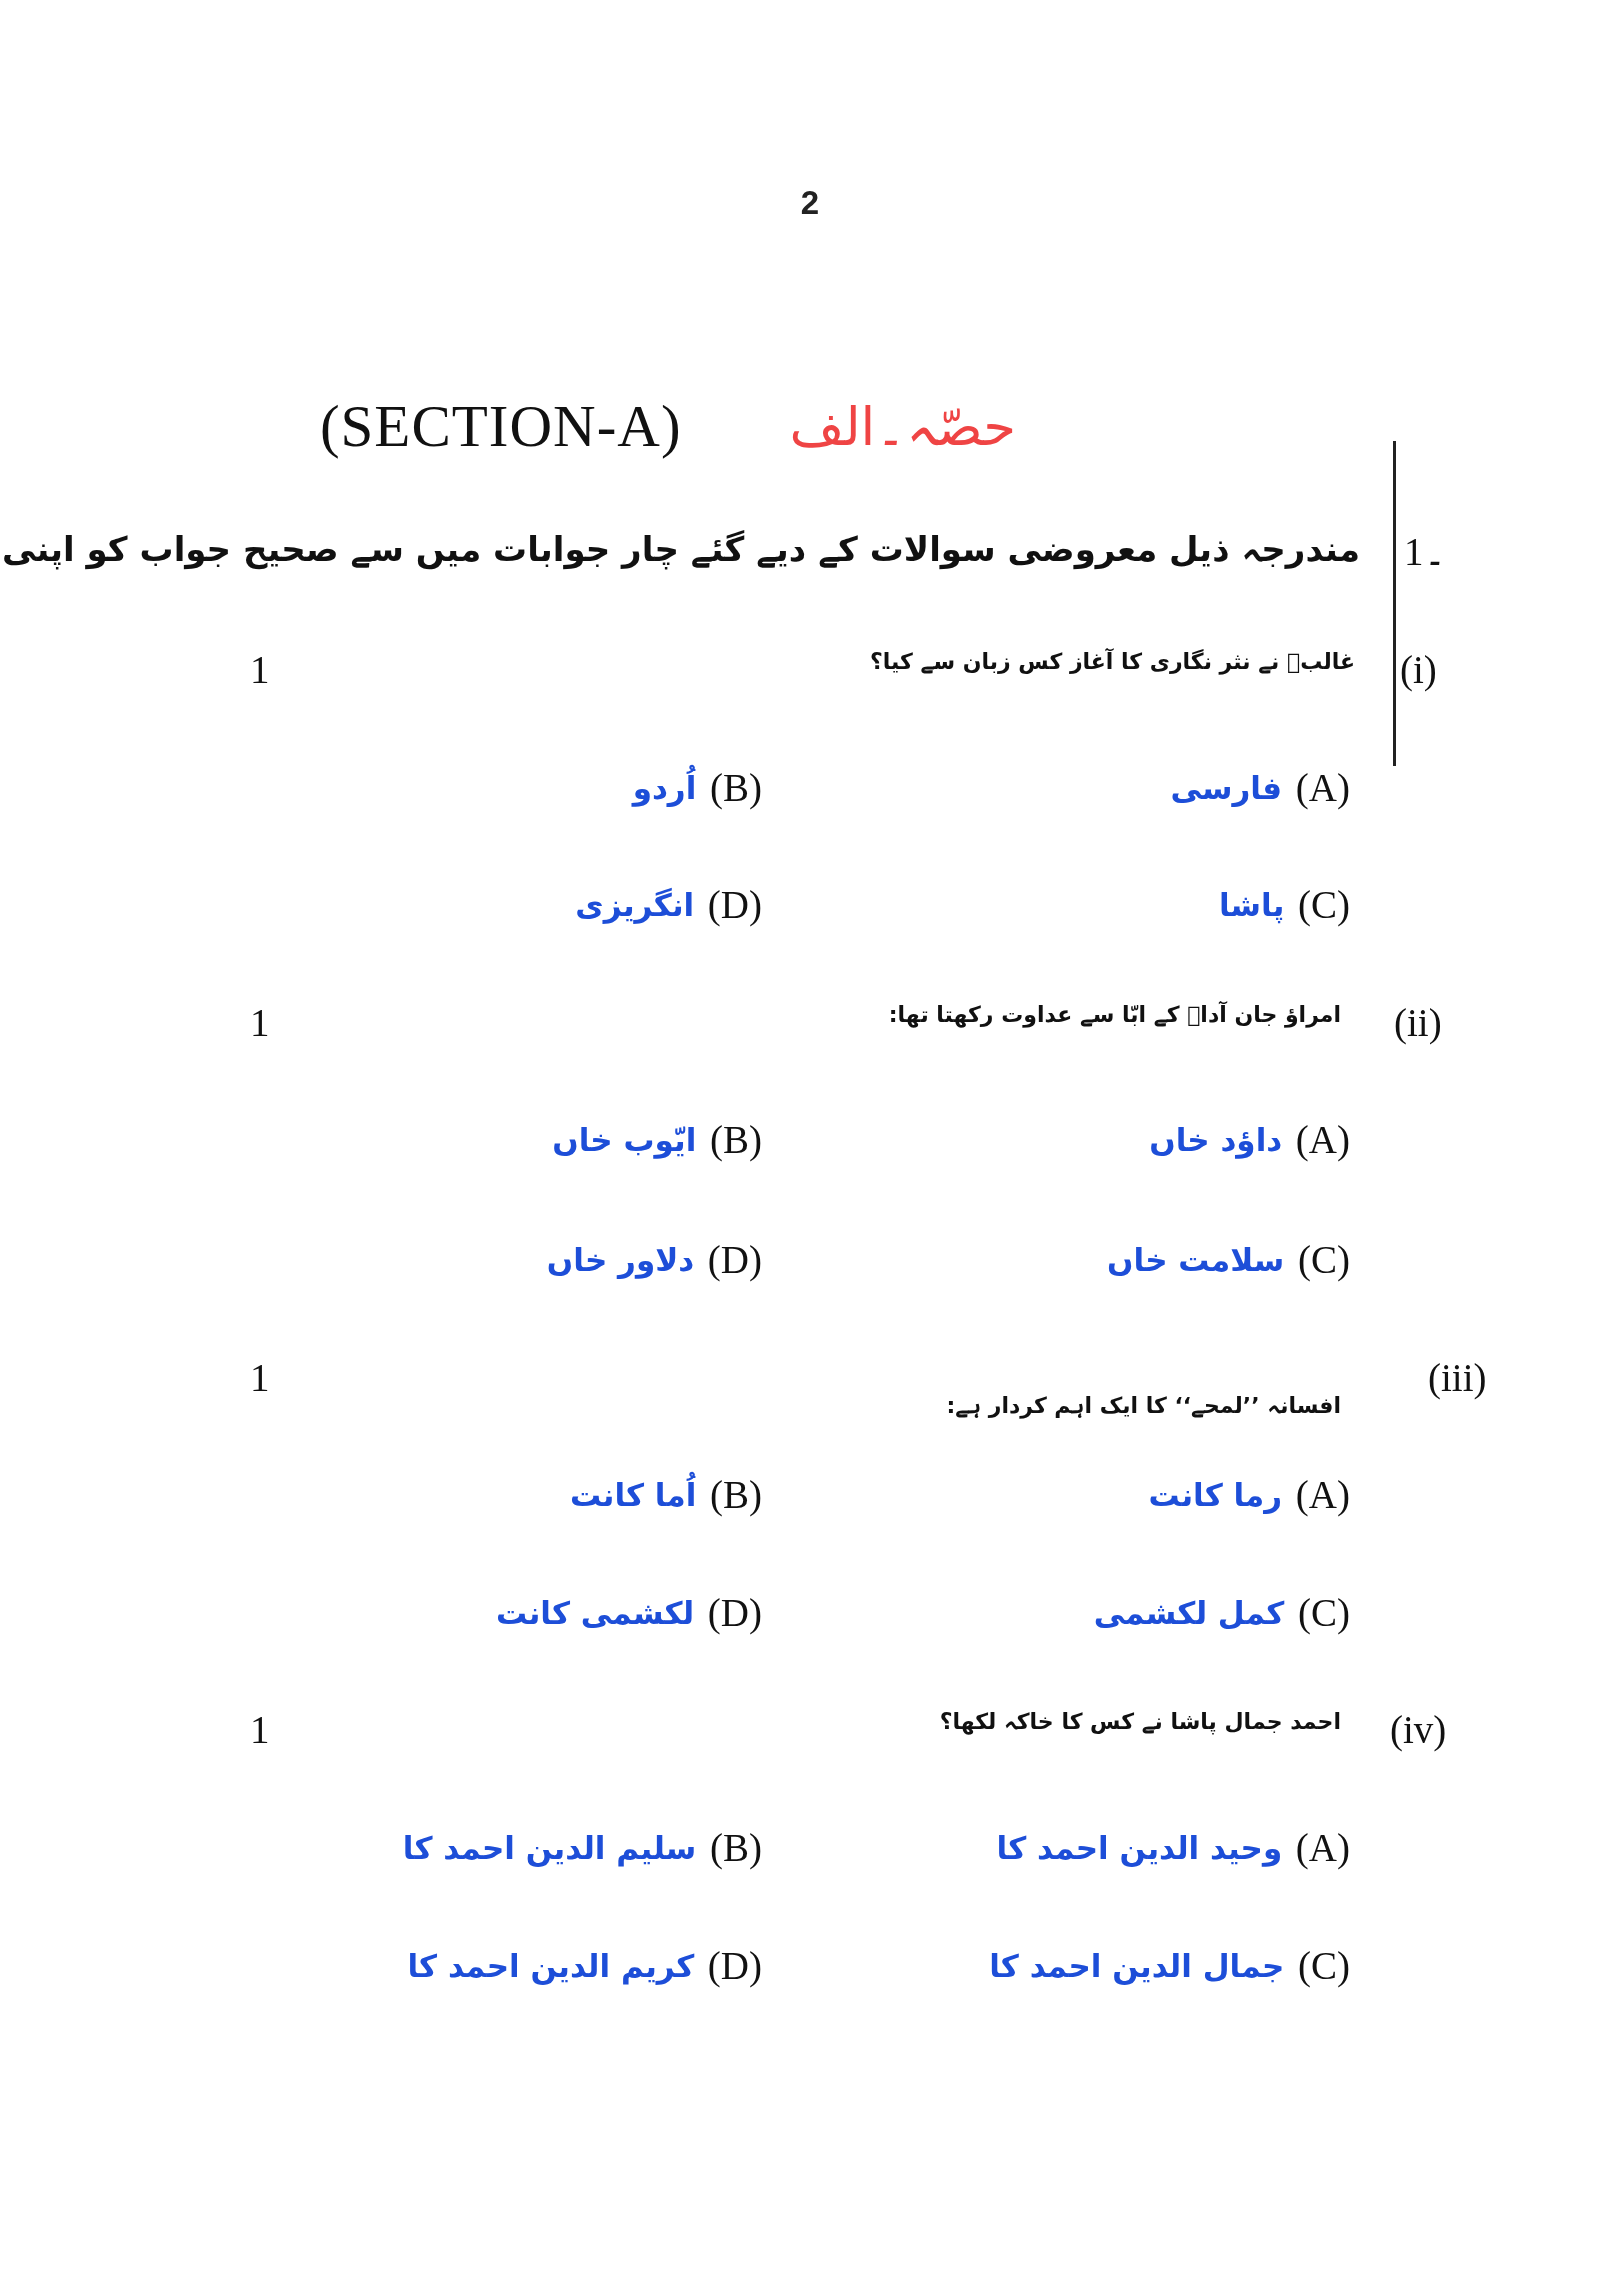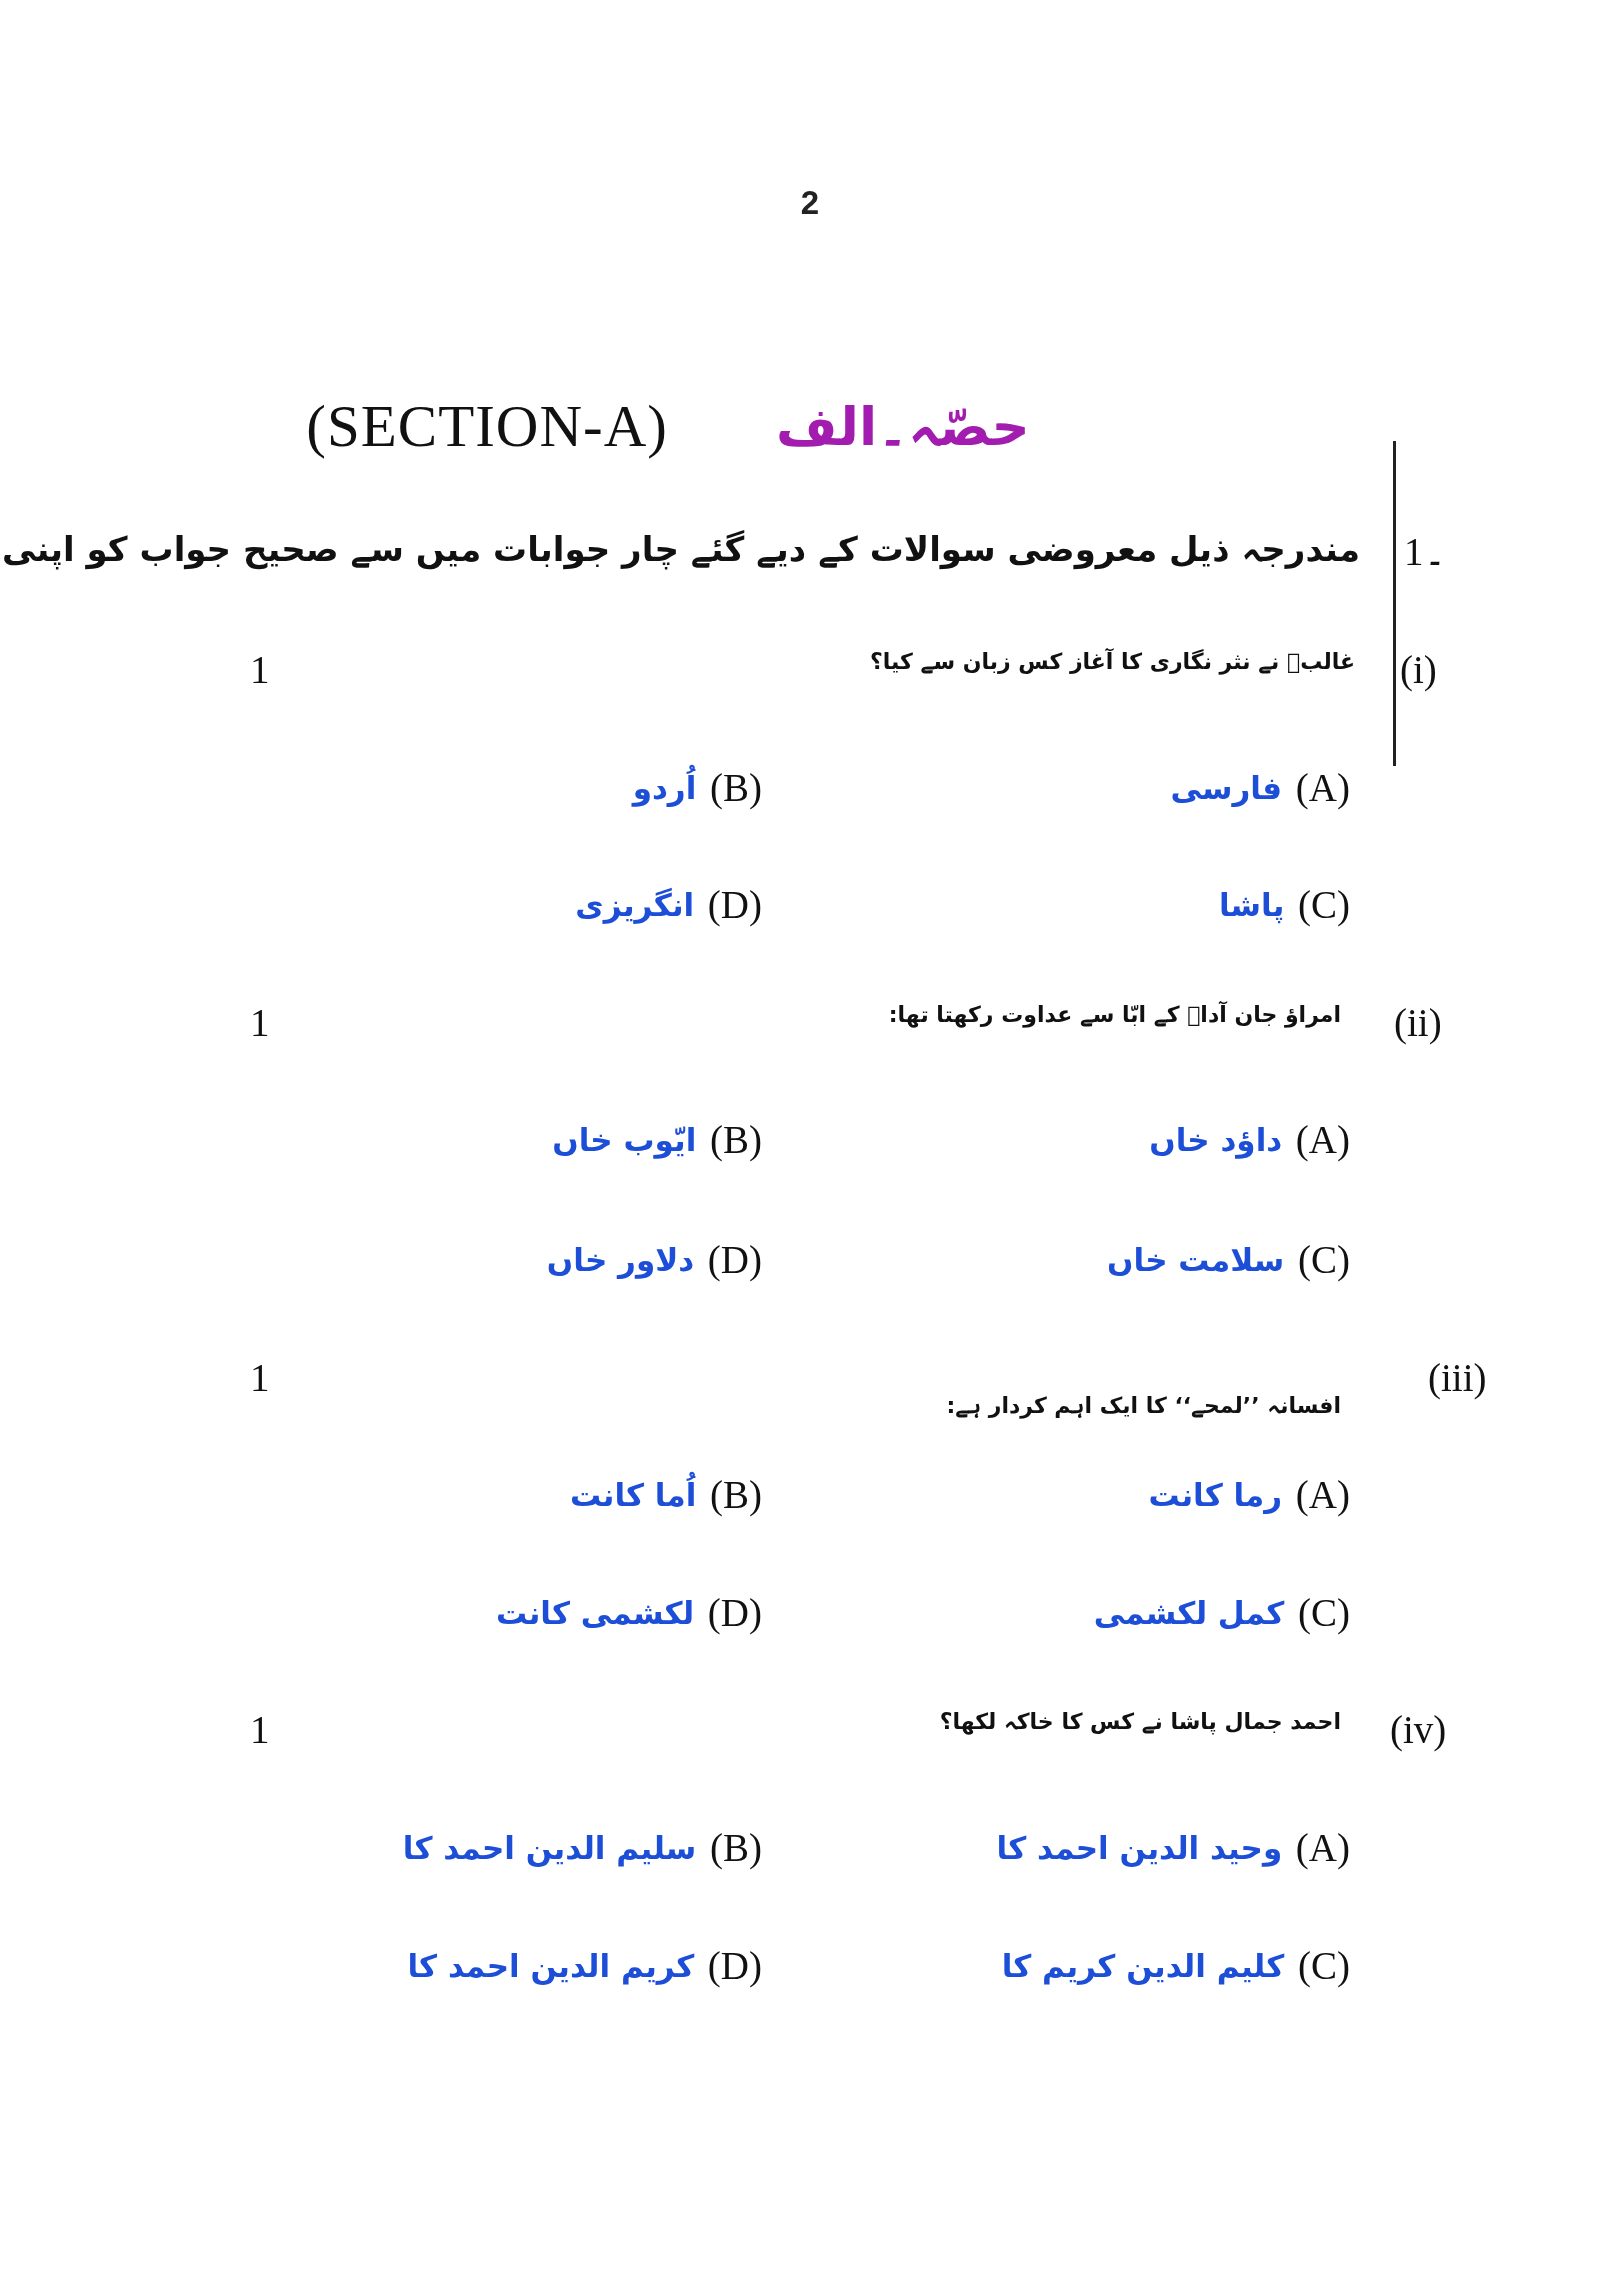--- a/index.html
+++ b/index.html
@@ -38,23 +38,23 @@
     }
     .section-en {
       font-family: "Liberation Serif", serif;
       font-size: 59px;
       color: #111;
       letter-spacing: 1px;
     }
     .section-ur {
       font-family: "DejaVu Sans", sans-serif;
       font-size: 53px;
-      font-weight: bold;
+      font-weight: normal;
       direction: rtl;
-      color: #a21caf;
+      color: #ef4444;
     }
     .vline {
       position: absolute;
       left: 1393px;
       top: 441px;
       width: 2.9px;
       height: 325px;
       background: #222;
     }
     .qnum {
@@ -189,19 +189,19 @@
 <div class="option opt-right" style="top:1825px;">
   <span class="opt-letter">(A)</span>
   <span class="opt-text">وحید الدین احمد کا</span>
 </div>
 <div class="option opt-left" style="top:1825px;">
   <span class="opt-letter">(B)</span>
   <span class="opt-text">سلیم الدین احمد کا</span>
 </div>
 <div class="option opt-right" style="top:1943px;">
   <span class="opt-letter">(C)</span>
-  <span class="opt-text">کلیم الدین کریم کا</span>
+  <span class="opt-text">جمال الدین احمد کا</span>
 </div>
 <div class="option opt-left" style="top:1943px;">
   <span class="opt-letter">(D)</span>
   <span class="opt-text">کریم الدین احمد کا</span>
 </div>
 
 
 </body></html>

